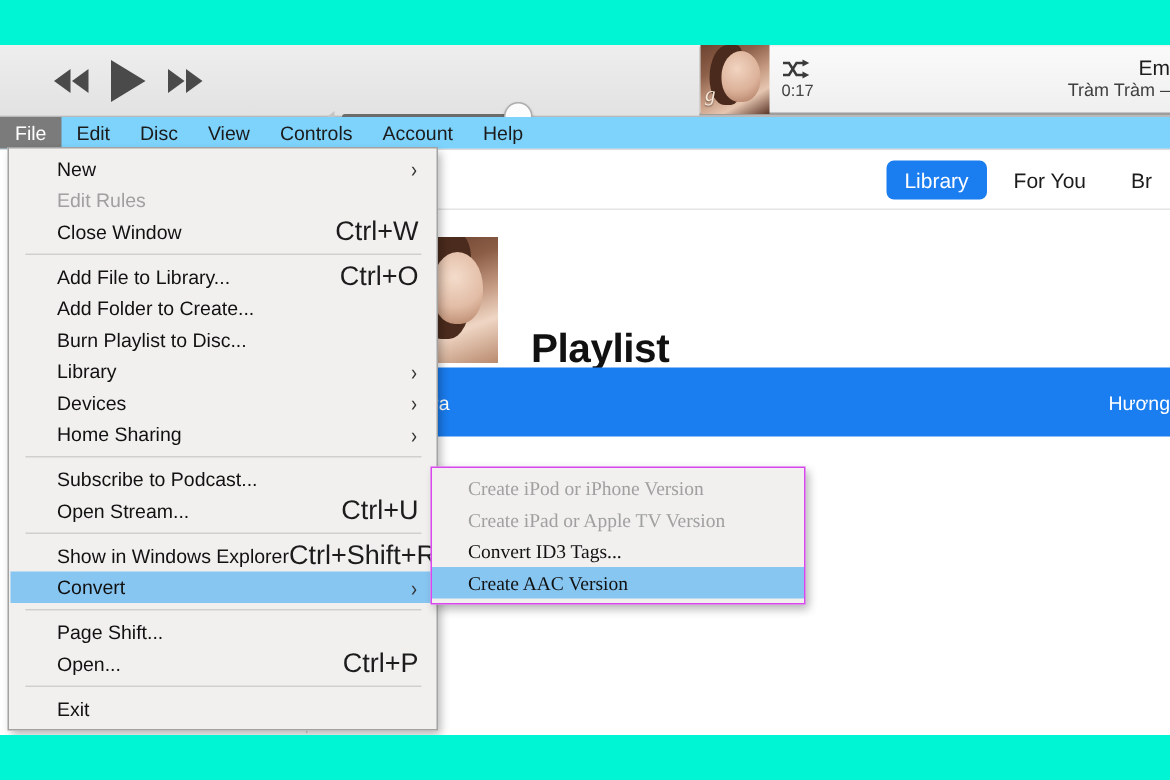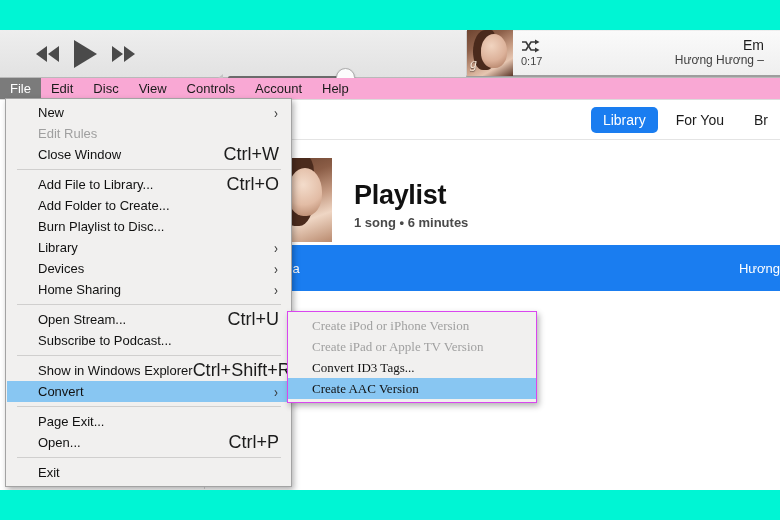--- a/index.html
+++ b/index.html
@@ -124,31 +124,31 @@
   .np-left {
     width: 66px; flex: 0 0 66px;
     padding-left: 8px;
   }
   .shuffle-icon { width: 22px; height: 14px; display:block; }
   .np-time {
     font-size: 11px; color: #444; margin-top: 2px;
     font-family:"Liberation Sans", sans-serif;
   }
   .np-text {
-    flex: 1 1 auto; text-align: right; padding-right: 16px;
+    flex: 1 1 auto; text-align: right; padding-right: 0px;
     overflow: hidden; white-space: nowrap;
   }
   .np-title { font-size: 14px; color: #1d1d1d; line-height: 15px; }
   .np-sub   { font-size: 12px; color: #3f3f3f; line-height: 15px; }
 
   
   .menubar {
     position: relative;
     height: 22px;
-    background: #f9a8d4;
+    background: #7dd3fc;
     border-bottom: 1px solid #dcdcdc;
     display: flex; align-items: stretch;
   }
   .menubar .mi {
     padding: 0 10px;
     display: flex; align-items: center;
     font-size: 13px; color: #1b1b1b;
     cursor: default;
   }
   .menubar .mi.active {
@@ -210,21 +210,21 @@
     background: radial-gradient(circle at 45% 35%, #f3dccb 0%, #e2bca5 55%, #b17f63 100%);
   }
   .plart .h {
     position:absolute; left:-2px; top:-2px; width:36px; height:70px;
     border-radius: 60% 25% 45% 50%;
     background:#4b2b1d;
   }
   .plmeta { margin-left: 22px; padding-top: 22px; }
   .pltitle {
     font-size: 27px; font-weight: bold; color: #111111;
-    letter-spacing: -0.3px; line-height: 30px;
+    letter-spacing: -0.3px; line-height: 30px; margin-top: 37px;
   }
   .plsub {
     font-size: 13px; color: #4a4a4a; margin-top: 5px; font-weight: bold;
   }
 
   
   .trackrow {
     position: relative;
     height: 46px;
     background: #1a7df0;
@@ -321,21 +321,21 @@
           <svg class="shuffle-icon" viewBox="0 0 22 14">
             <path d="M1 3 H5 L10 11 H15" stroke="#3a3a3a" stroke-width="1.7" fill="none"></path>
             <path d="M1 11 H5 L10 3 H15" stroke="#3a3a3a" stroke-width="1.7" fill="none"></path>
             <path d="M14 0.6 L18.5 3 L14 5.4 Z" fill="#3a3a3a"></path>
             <path d="M14 8.6 L18.5 11 L14 13.4 Z" fill="#3a3a3a"></path>
           </svg>
           <div class="np-time">0:17</div>
         </div>
         <div class="np-text">
           <div class="np-title">Em</div>
-          <div class="np-sub">Hương Hương –</div>
+          <div class="np-sub">Tràm Tràm –</div>
         </div>
       </div>
     </div>
 
     <div class="menubar">
       <div class="mi active">File</div>
       <div class="mi">Edit</div>
       <div class="mi">Disc</div>
       <div class="mi">View</div>
       <div class="mi">Controls</div>
@@ -410,42 +410,42 @@
         <span class="arrow">›</span>
       </div>
       <div class="mrow">
         <span>Home Sharing</span>
         <span class="arrow">›</span>
       </div>
 
       <div class="msep"></div>
 
       <div class="mrow">
+        <span>Subscribe to Podcast...</span>
+      </div>
+      <div class="mrow">
         <span>Open Stream...</span>
         <span class="accel">Ctrl+U</span>
-      </div>
-      <div class="mrow">
-        <span>Subscribe to Podcast...</span>
       </div>
 
       <div class="msep"></div>
 
       <div class="mrow">
         <span>Show in Windows Explorer</span>
         <span class="accel">Ctrl+Shift+R</span>
       </div>
       <div class="mrow hl">
         <span>Convert</span>
         <span class="arrow">›</span>
       </div>
 
       <div class="msep"></div>
 
       <div class="mrow">
-        <span>Page Exit...</span>
+        <span>Page Shift...</span>
       </div>
       <div class="mrow">
         <span>Open...</span>
         <span class="accel">Ctrl+P</span>
       </div>
 
       <div class="msep"></div>
 
       <div class="mrow">
         <span>Exit</span>

